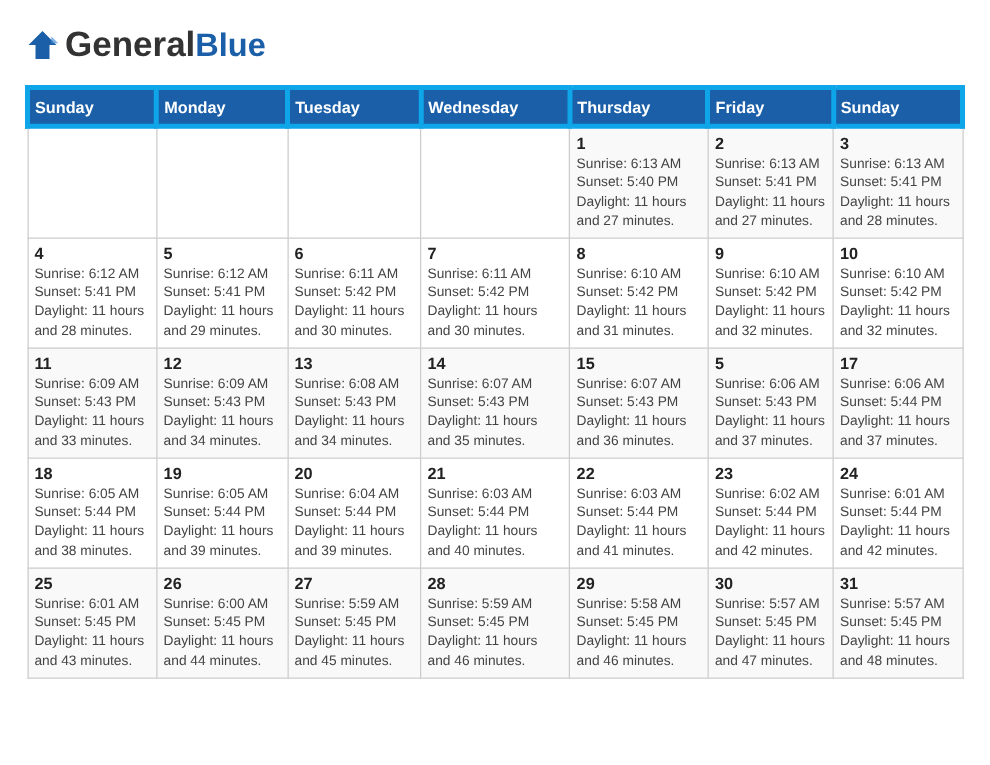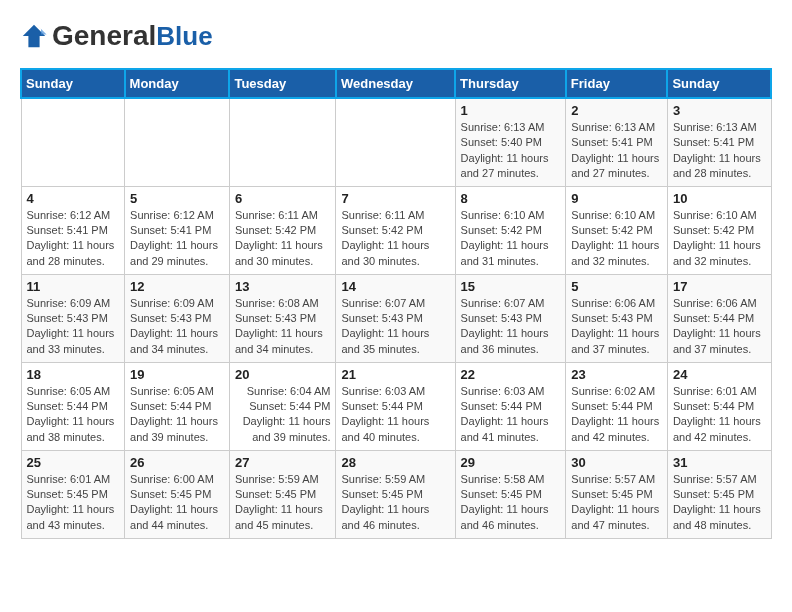--- a/index.html
+++ b/index.html
@@ -51,21 +51,21 @@
       width: 100%;
       border-collapse: collapse;
       font-size: 11px;
     }
     thead tr th {
       background-color: #1a5fa8;
       color: #fff;
       padding: 6px 4px;
       text-align: left;
       font-size: 13px;
-      border: 2px solid #0ea5e9;
+      border: 4px solid #0ea5e9;
     }
     tbody tr td {
       border: 1px solid #ccc;
       padding: 4px 5px;
       vertical-align: top;
       min-height: 80px;
       height: 88px;
       background: #fff;
     }
     tbody tr:nth-child(odd) td {
@@ -238,21 +238,21 @@
 Daylight: 11 hours and 38 minutes.</div>
         </td>
         <td>
           <span class="day-num">19</span>
           <div class="day-detail" style="white-space: pre-line;">Sunrise: 6:05 AM
 Sunset: 5:44 PM
 Daylight: 11 hours and 39 minutes.</div>
         </td>
         <td>
           <span class="day-num">20</span>
-          <div class="day-detail" style="white-space: pre-line; text-align: right;">Sunrise: 6:04 AM
+          <div class="day-detail" style="white-space: pre-line;">Sunrise: 6:04 AM
 Sunset: 5:44 PM
 Daylight: 11 hours and 39 minutes.</div>
         </td>
         <td>
           <span class="day-num">21</span>
           <div class="day-detail" style="white-space: pre-line;">Sunrise: 6:03 AM
 Sunset: 5:44 PM
 Daylight: 11 hours and 40 minutes.</div>
         </td>
         <td>

